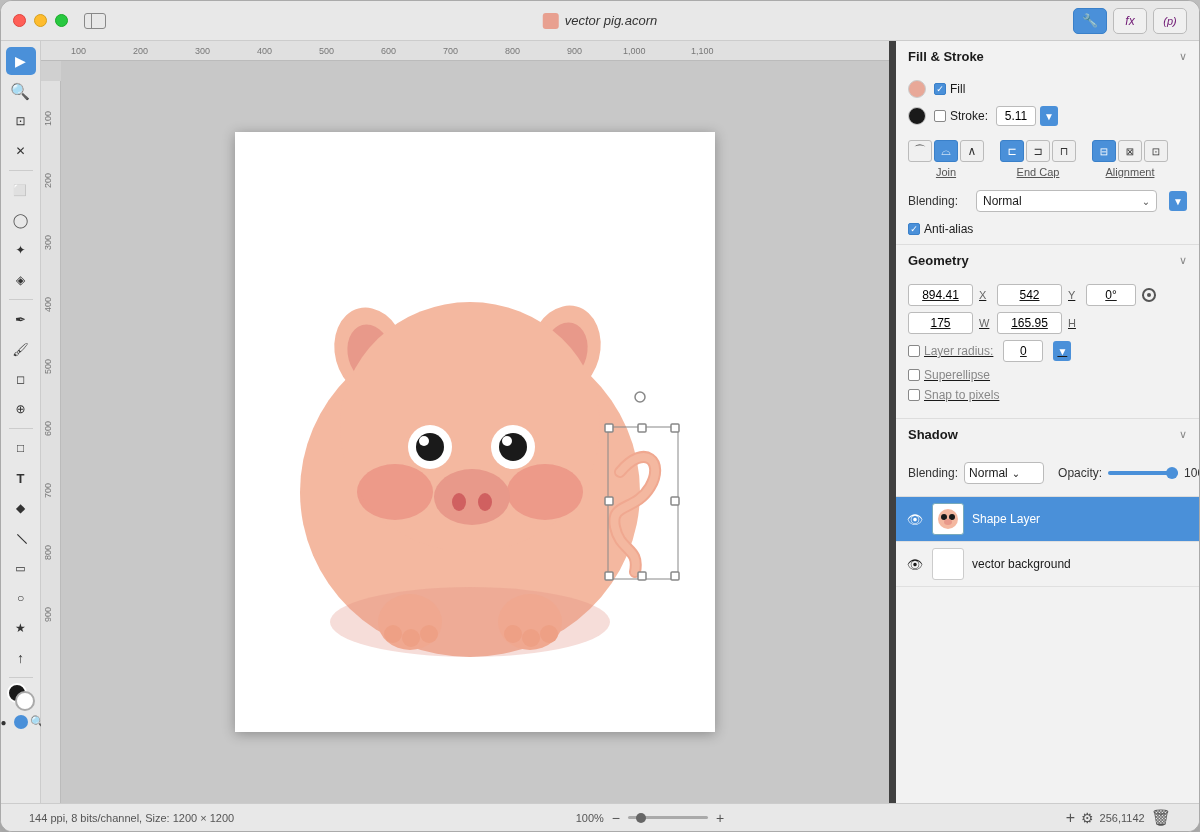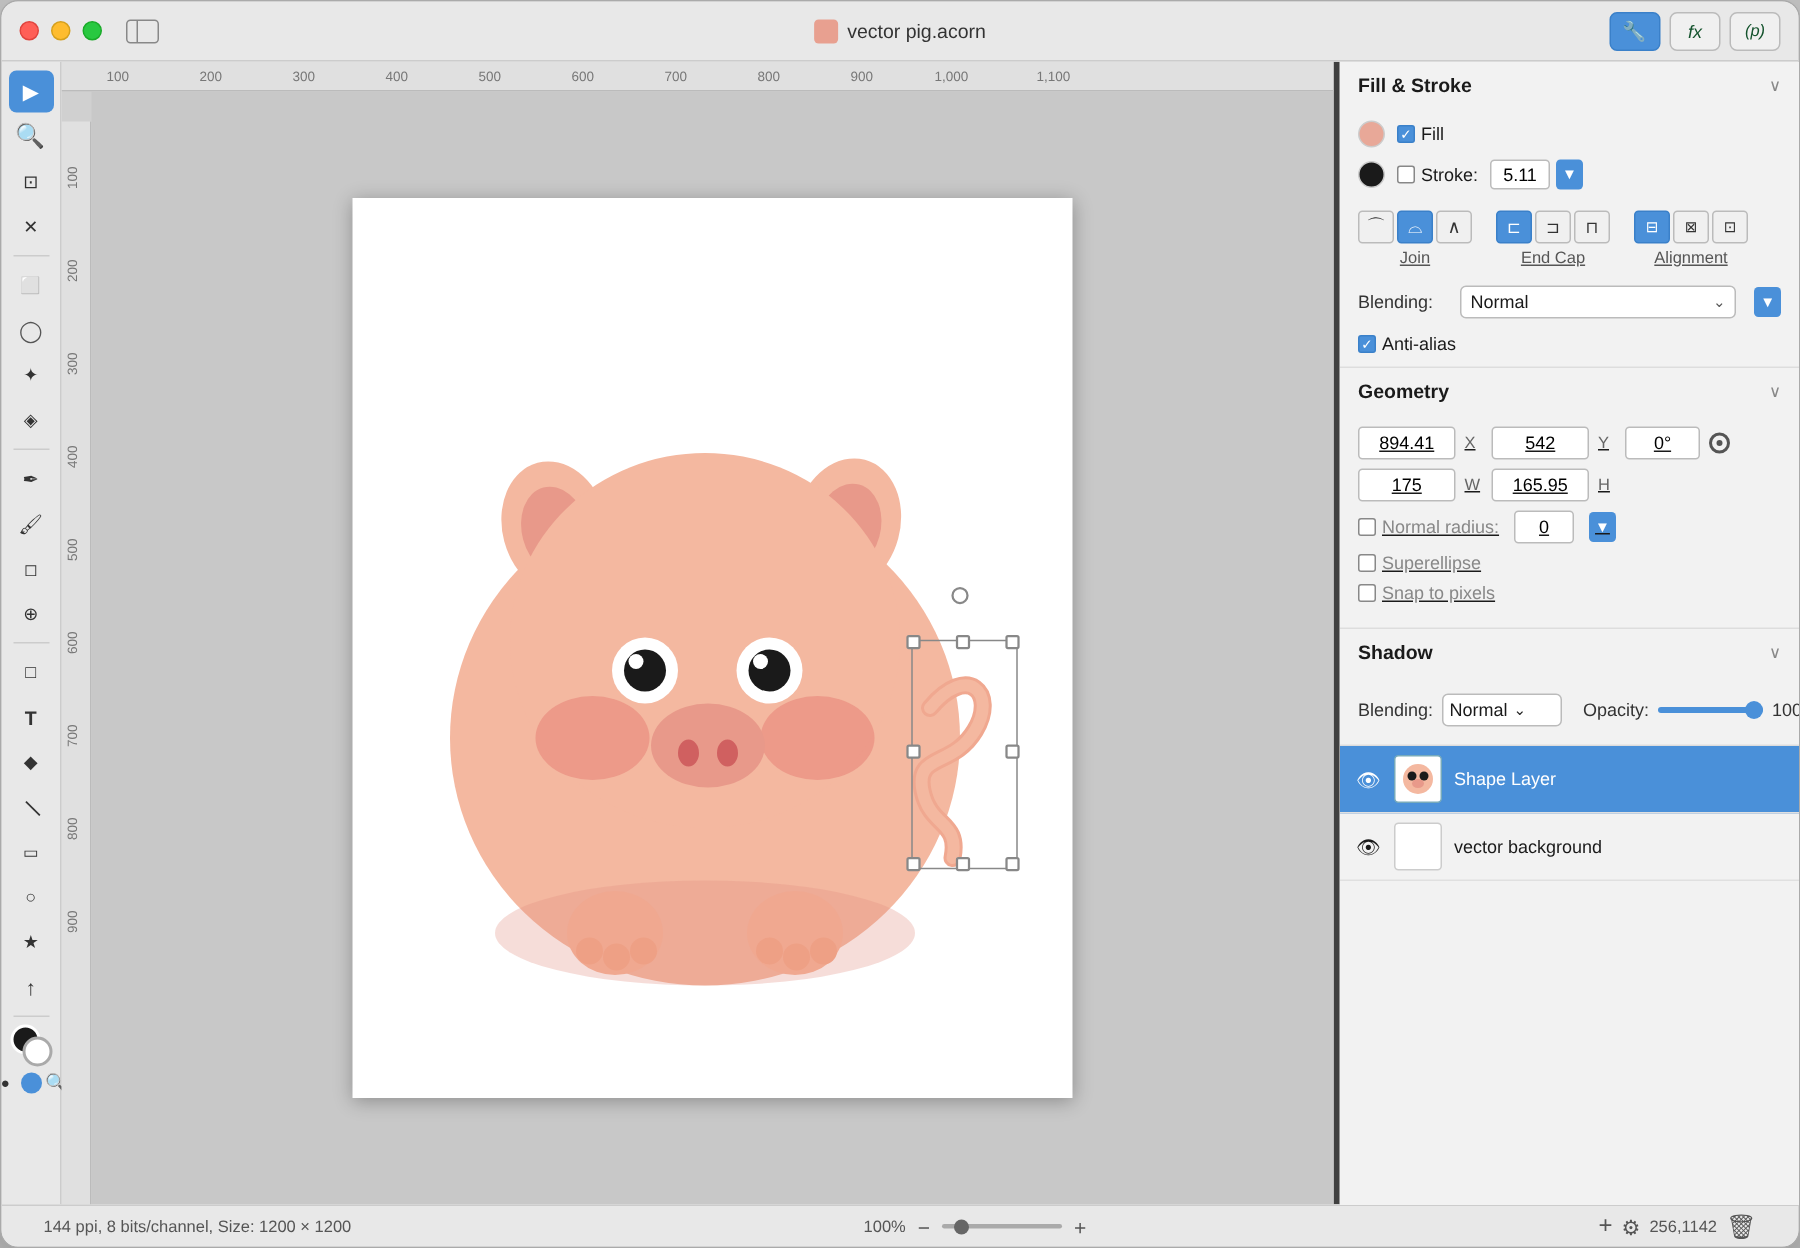--- a/index.html
+++ b/index.html
@@ -9,43 +9,43 @@
 
     
     .titlebar { height: 40px; background: #e8e8e8; display: flex; align-items: center; padding: 0 12px; border-bottom: 1px solid #ccc; flex-shrink: 0; position: relative; }
     .traffic-lights { display: flex; gap: 8px; }
     .tl { width: 13px; height: 13px; border-radius: 50%; }
     .tl-red { background: #ff5f57; border: 1px solid #e0443e; }
     .tl-yellow { background: #febc2e; border: 1px solid #d6a01c; }
     .tl-green { background: #28c840; border: 1px solid #1aab29; }
     .sidebar-toggle { margin-left: 16px; width: 22px; height: 16px; border: 1.5px solid #888; border-radius: 3px; display: flex; align-items: center; cursor: pointer; }
     .sidebar-toggle::before { content: ''; width: 6px; height: 100%; border-right: 1.5px solid #888; display: block; }
-    .title-center { position: absolute; left: 50%; transform: translateX(-50%); display: flex; align-items: center; gap: 6px; font-size: 13px; font-weight: 500; color: #333; }
+    .title-center { position: absolute; left: 50%; transform: translateX(-50%); display: flex; align-items: center; gap: 6px; font-size: 13px; font-weight: 500; color: #333; font-style: italic; }
     .title-icon { width: 16px; height: 16px; background: #e8a090; border-radius: 3px; }
 
     
     .main { display: flex; flex: 1; overflow: hidden; }
 
     
     .toolbar-left { width: 40px; background: #e8e8e8; border-right: 1px solid #ccc; display: flex; flex-direction: column; align-items: center; padding: 6px 0; gap: 2px; flex-shrink: 0; }
     .tool-btn { width: 30px; height: 28px; display: flex; align-items: center; justify-content: center; border-radius: 5px; cursor: pointer; color: #333; font-size: 14px; }
     .tool-btn.active { background: #4a90d9; color: white; }
     .tool-divider { width: 24px; height: 1px; background: #ccc; margin: 3px 0; }
     .color-indicator { width: 28px; height: 28px; position: relative; cursor: pointer; }
     .color-outer { width: 20px; height: 20px; background: #1a1a1a; border-radius: 50%; position: absolute; top: 0; left: 0; border: 2px solid white; }
     .color-inner { width: 20px; height: 20px; background: white; border-radius: 50%; position: absolute; bottom: 0; right: 0; border: 2px solid #aaa; }
 
     
     .canvas-area { flex: 1; display: flex; flex-direction: column; background: #d0d0d0; position: relative; overflow: hidden; }
     .ruler-top { height: 20px; background: #e0e0e0; border-bottom: 1px solid #bbb; position: relative; overflow: hidden; }
     .ruler-side { width: 20px; background: #e0e0e0; border-right: 1px solid #bbb; position: absolute; top: 20px; left: 0; bottom: 0; }
 
     
-    .panel-right { width: 310px; background: #f2f2f2; border-left: 4px solid #404040; display: flex; flex-direction: column; flex-shrink: 0; overflow-y: auto; }
-    .panel-tab { width: 34px; height: 26px; border: 1px solid #bbb; border-radius: 5px; background: #f0f0f0; display: flex; align-items: center; justify-content: center; cursor: pointer; font-size: 12px; color: #14532d; }
+    .panel-right { width: 310px; background: #f2f2f2; border-left: 7px solid #404040; display: flex; flex-direction: column; flex-shrink: 0; overflow-y: auto; }
+    .panel-tab { width: 34px; height: 26px; border: 1px solid #bbb; border-radius: 5px; background: #f0f0f0; display: flex; align-items: center; justify-content: center; cursor: pointer; font-size: 12px; color: #701a75; }
     .panel-tab.active { background: #4a90d9; color: white; border-color: #3a80c9; }
 
     .section { border-bottom: 1px solid #ddd; }
     .section-header { display: flex; align-items: center; justify-content: space-between; padding: 8px 12px; cursor: pointer; }
     .section-title { font-weight: 600; font-size: 13px; color: #1a1a1a; }
     .section-chevron { color: #888; font-size: 11px; }
 
     
     .fill-stroke-content { padding: 8px 12px; display: flex; flex-direction: column; gap: 8px; }
     .fill-row { display: flex; align-items: center; gap: 8px; }
@@ -373,21 +373,21 @@
           <div class="geo-row">
             <input class="geo-input" type="text" value="175" style="">
             <span class="geo-label">W</span>
             <input class="geo-input" type="text" value="165.95" style="">
             <span class="geo-label">H</span>
           </div>
 
           <div class="corner-row">
             <label class="corner-checkbox">
               <div class="cb"></div>
-              <span>Normal radius:</span>
+              <span>Layer radius:</span>
             </label>
             <input class="geo-input" type="text" value="0" style="width: 40px; margin-left: 4px;">
             <button class="dropdown-blue">▼</button>
           </div>
 
           <div class="corner-row">
             <label class="corner-checkbox">
               <div class="cb"></div>
               <span>Superellipse</span>
             </label>

